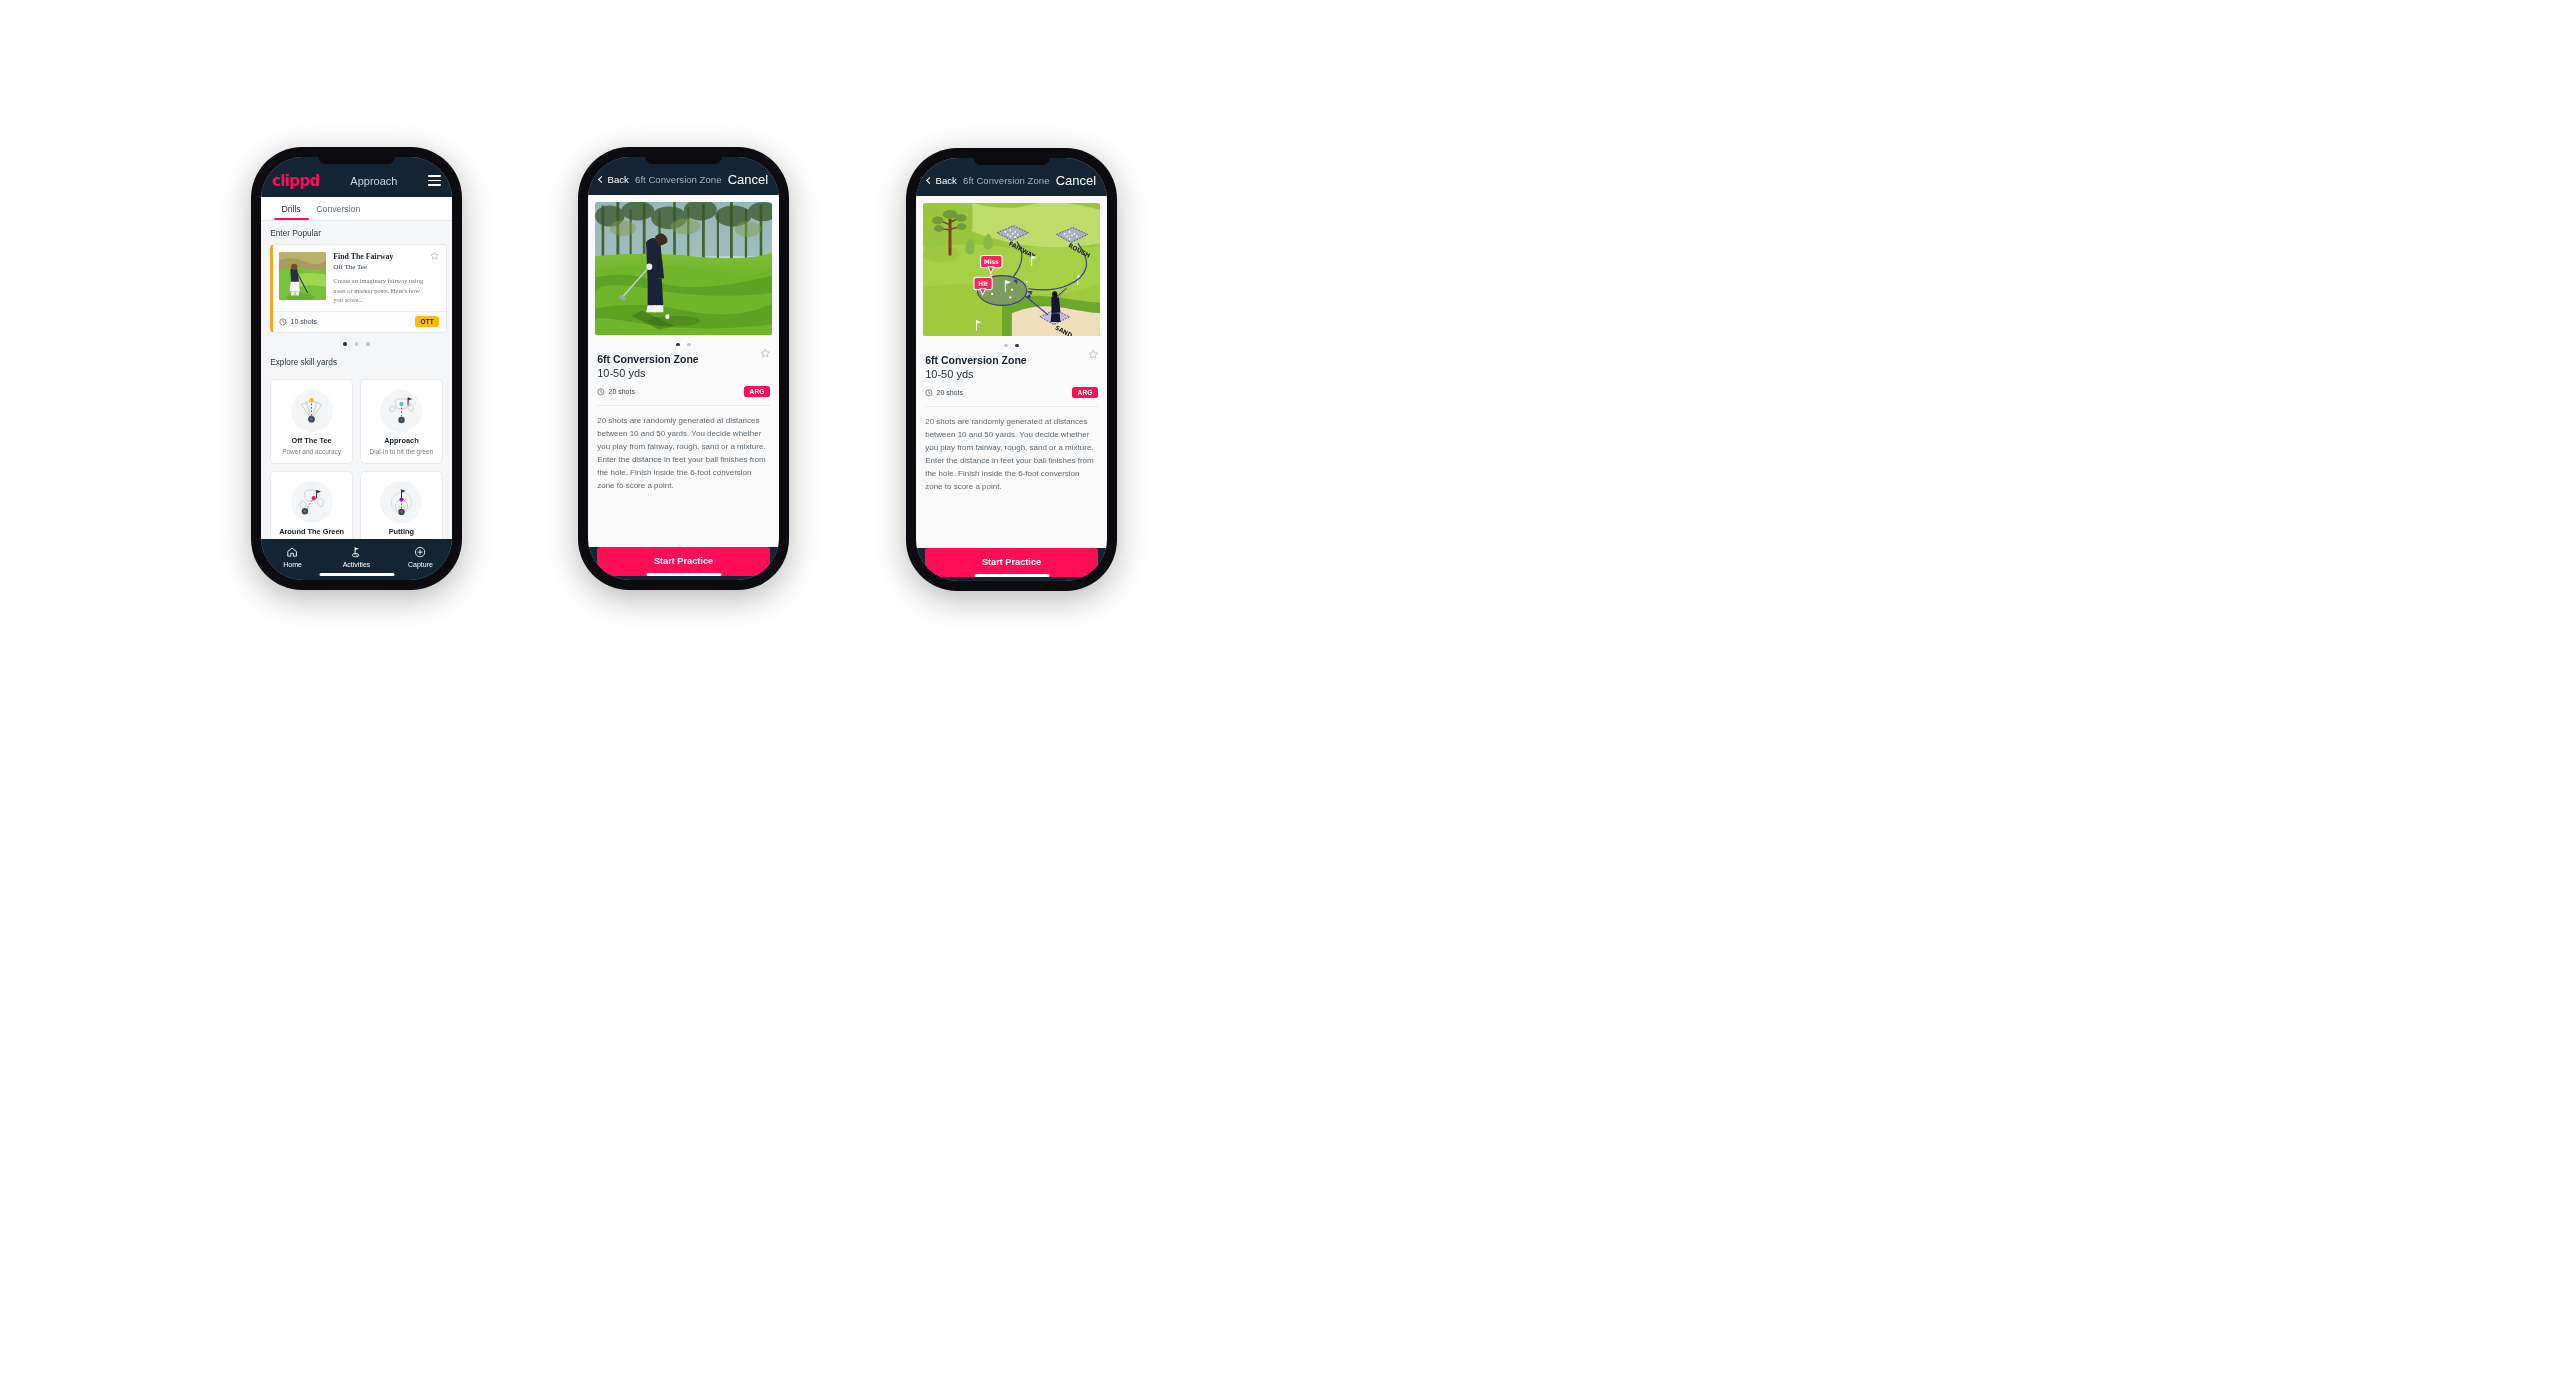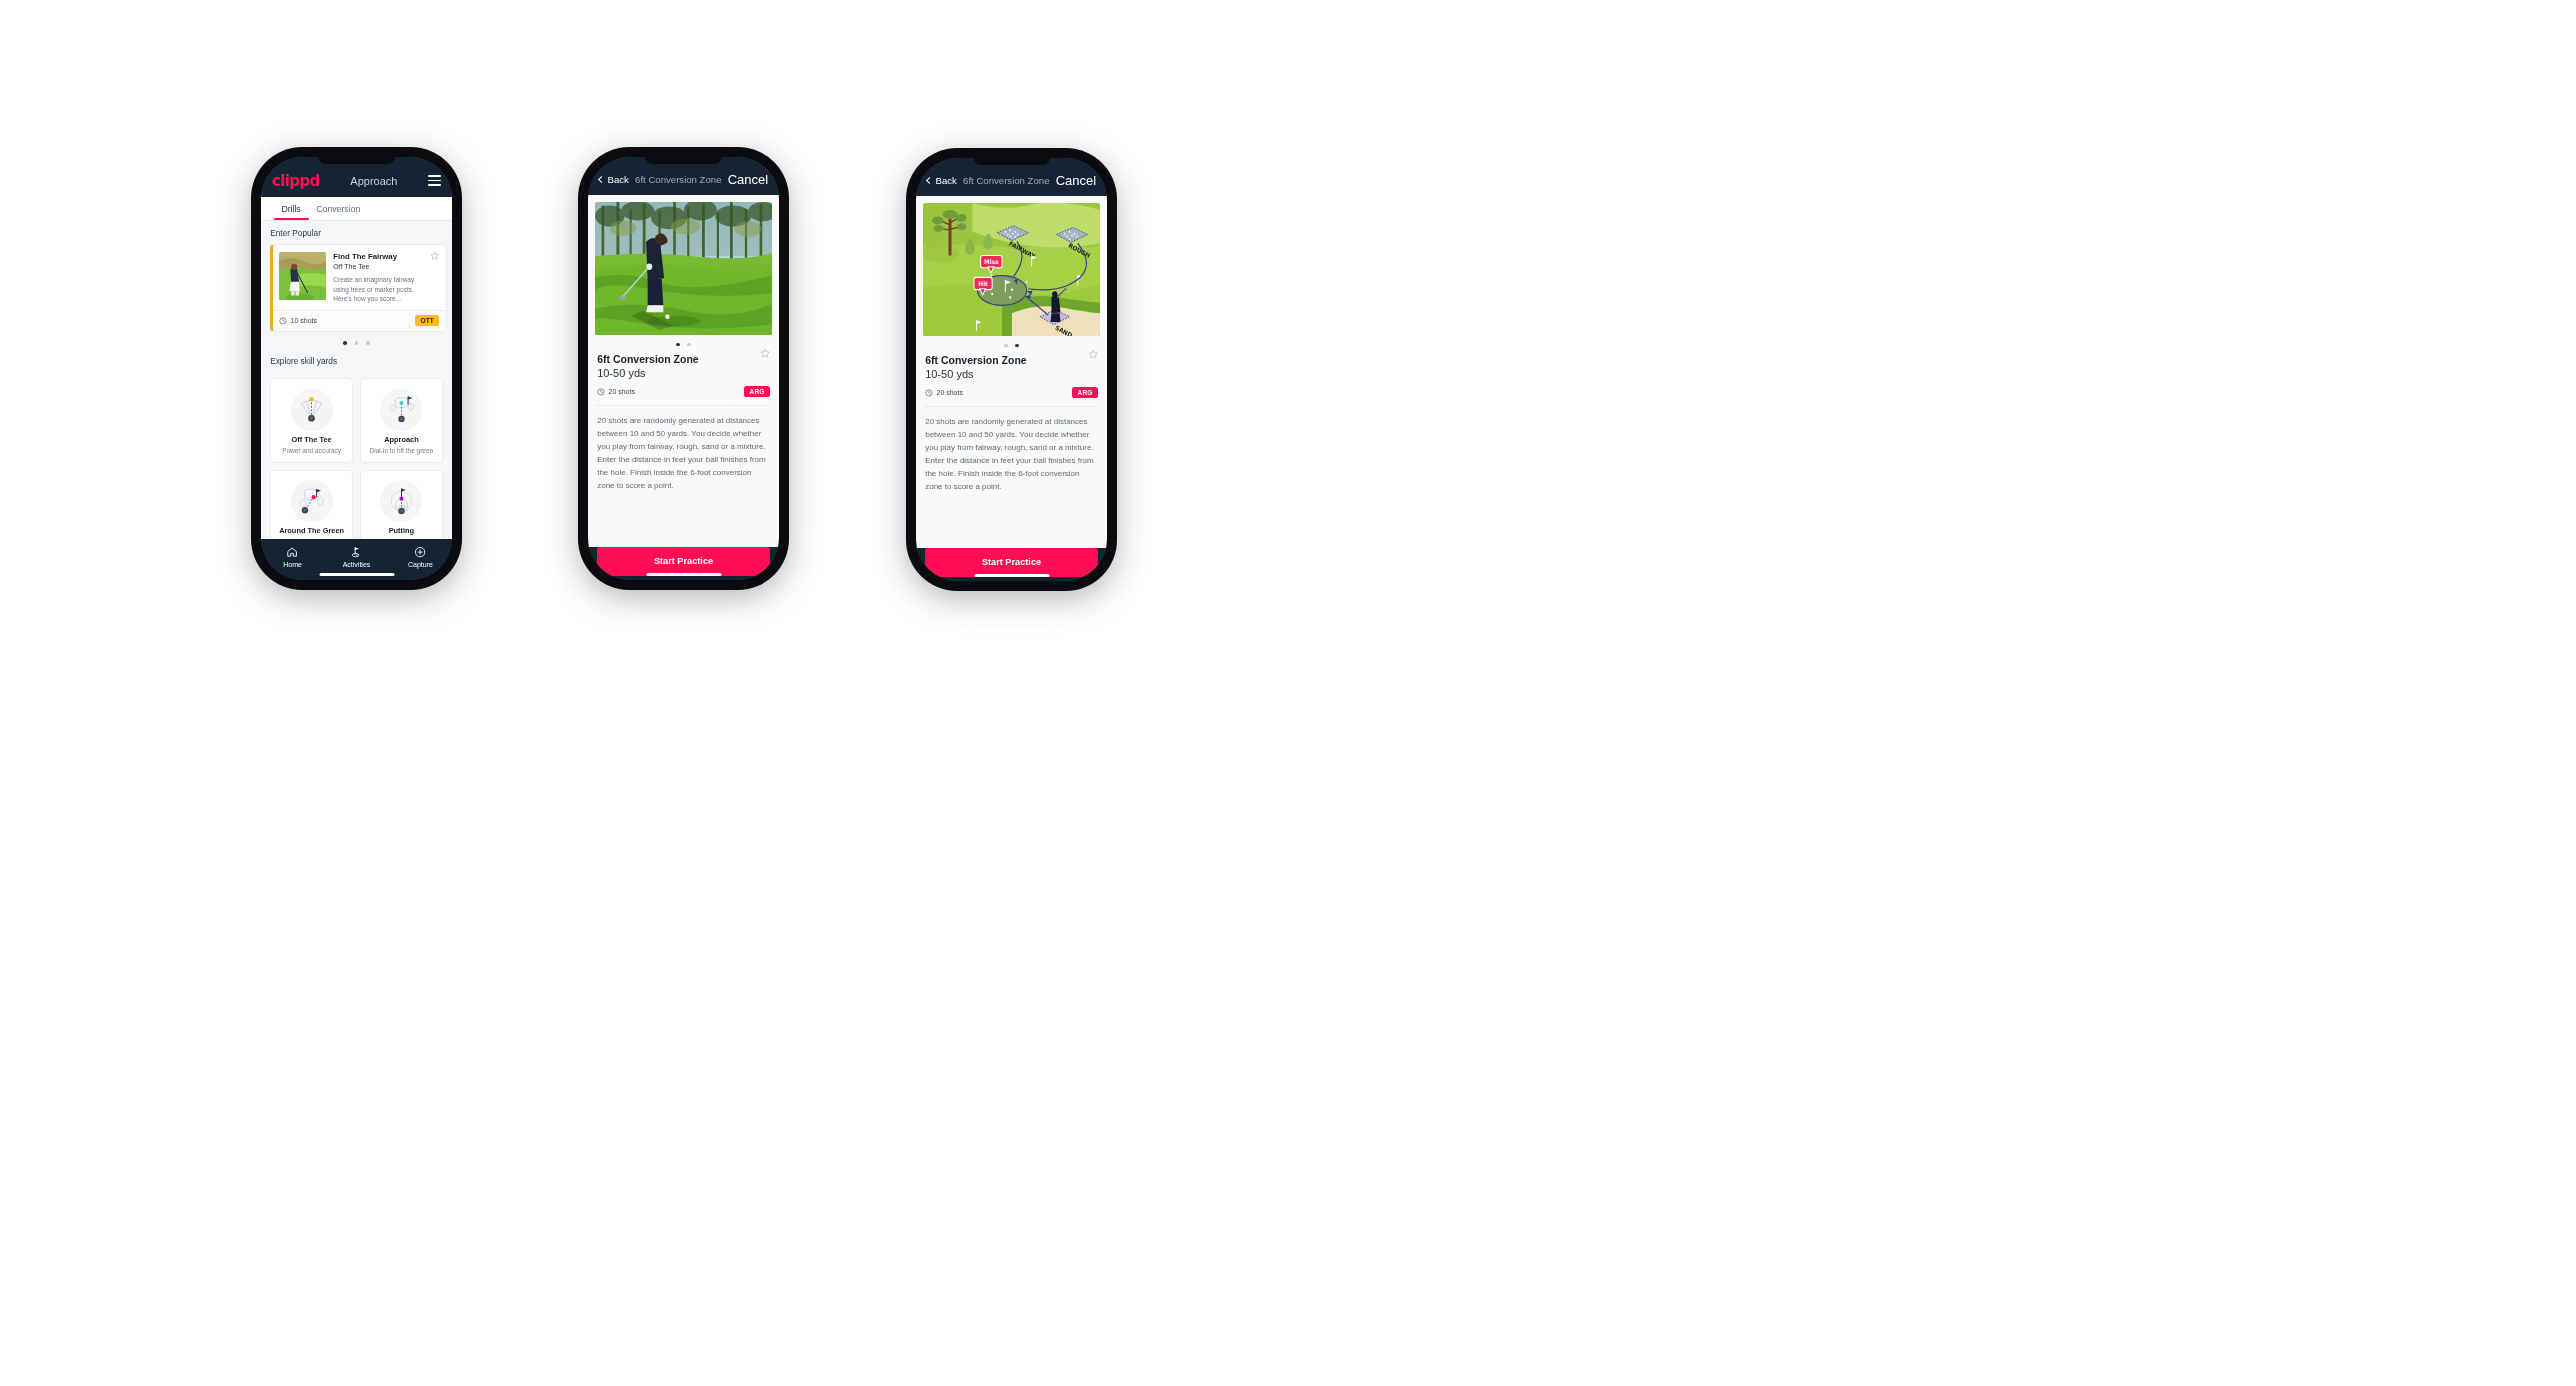--- a/index.html
+++ b/index.html
@@ -9,21 +9,21 @@
     font-family: "Liberation Sans", sans-serif;
     overflow: hidden;
     position: relative;
   }
   .stage { position: relative; width: 2576px; height: 1387px; }
 
   
   .phone { position: absolute; border-radius: 51px; background: #0c0c10;
            padding: 9.6px; box-shadow: 0 8.7px 33px rgba(0,0,0,.28); }
   .phone-inner { position: relative; width: 100%; height: 100%;
-                 border-radius: 42px; overflow: hidden; background: #0f766e;
+                 border-radius: 42px; overflow: hidden; background: #a3a3a3;
                  display: flex; flex-direction: column; }
   .notch { position: absolute; top: 0; left: 50%; transform: translateX(-50%);
            width: 40%; height: 7.8px; background: #0c0c10;
            border-bottom-left-radius: 7.8px; border-bottom-right-radius: 7.8px; z-index: 40; }
 
   #phone1 { left: 251px; top: 147px; width: 211px; height: 443px; }
   #phone2 { left: 578px; top: 147px; width: 211px; height: 443px; }
   #phone3 { left: 906px; top: 148px; width: 211px; height: 443px; }
 
   
@@ -45,21 +45,21 @@
 
   
   .content { flex: 1 1 auto; background: #f5f6f7; overflow: hidden; position: relative; }
   .section-label { font-size: 8.3px; color: #2a3744; padding: 7.8px 9.6px 5.2px 9.6px; font-weight: 400; }
 
   
   .card-row { display: flex; padding: 0 9.6px; gap: 5.2px; }
   .drill-card { background: #fff; border-radius: 4.4px; border: 0.9px solid #e8eaed;
                 border-left: 3.1px solid #f5a623; overflow: hidden;
                 width: 177px; flex: 0 0 177px; cursor: pointer; }
-  .drill-top { display: flex; padding: 7px 7px 6.1px 6.1px; gap: 7px; }
+  .drill-top { display: flex; padding: 7px 7px 6.1px 6.1px; gap: 7px; font-family: Liberation Serif, serif; }
   .drill-thumb { width: 47px; height: 48px; flex: 0 0 47px; border-radius: 2.6px; overflow: hidden;
                  position: relative; background: #6fa82f; }
   .drill-body { flex: 1 1 auto; position: relative; padding-right: 12.2px; }
   .drill-title { font-size: 7.8px; font-weight: 700; color: #17202a; line-height: 1.25; }
   .drill-sub { font-size: 7px; color: #2b3742; margin-top: 1.7px; }
   .drill-desc { font-size: 6.5px; color: #69747e; line-height: 1.45; margin-top: 5.2px; }
   .star { position: absolute; top: -0.9px; right: 0; width: 9.6px; height: 9.6px; cursor: pointer; }
   .drill-foot { display: flex; align-items: center; justify-content: space-between;
                 border-top: 0.9px solid #eceef0; padding: 4.4px 7px 4.4px 6.1px; background: #fcfcfd; }
   .shots { display: flex; align-items: center; gap: 3.5px; font-size: 7px; color: #3c4852; }

